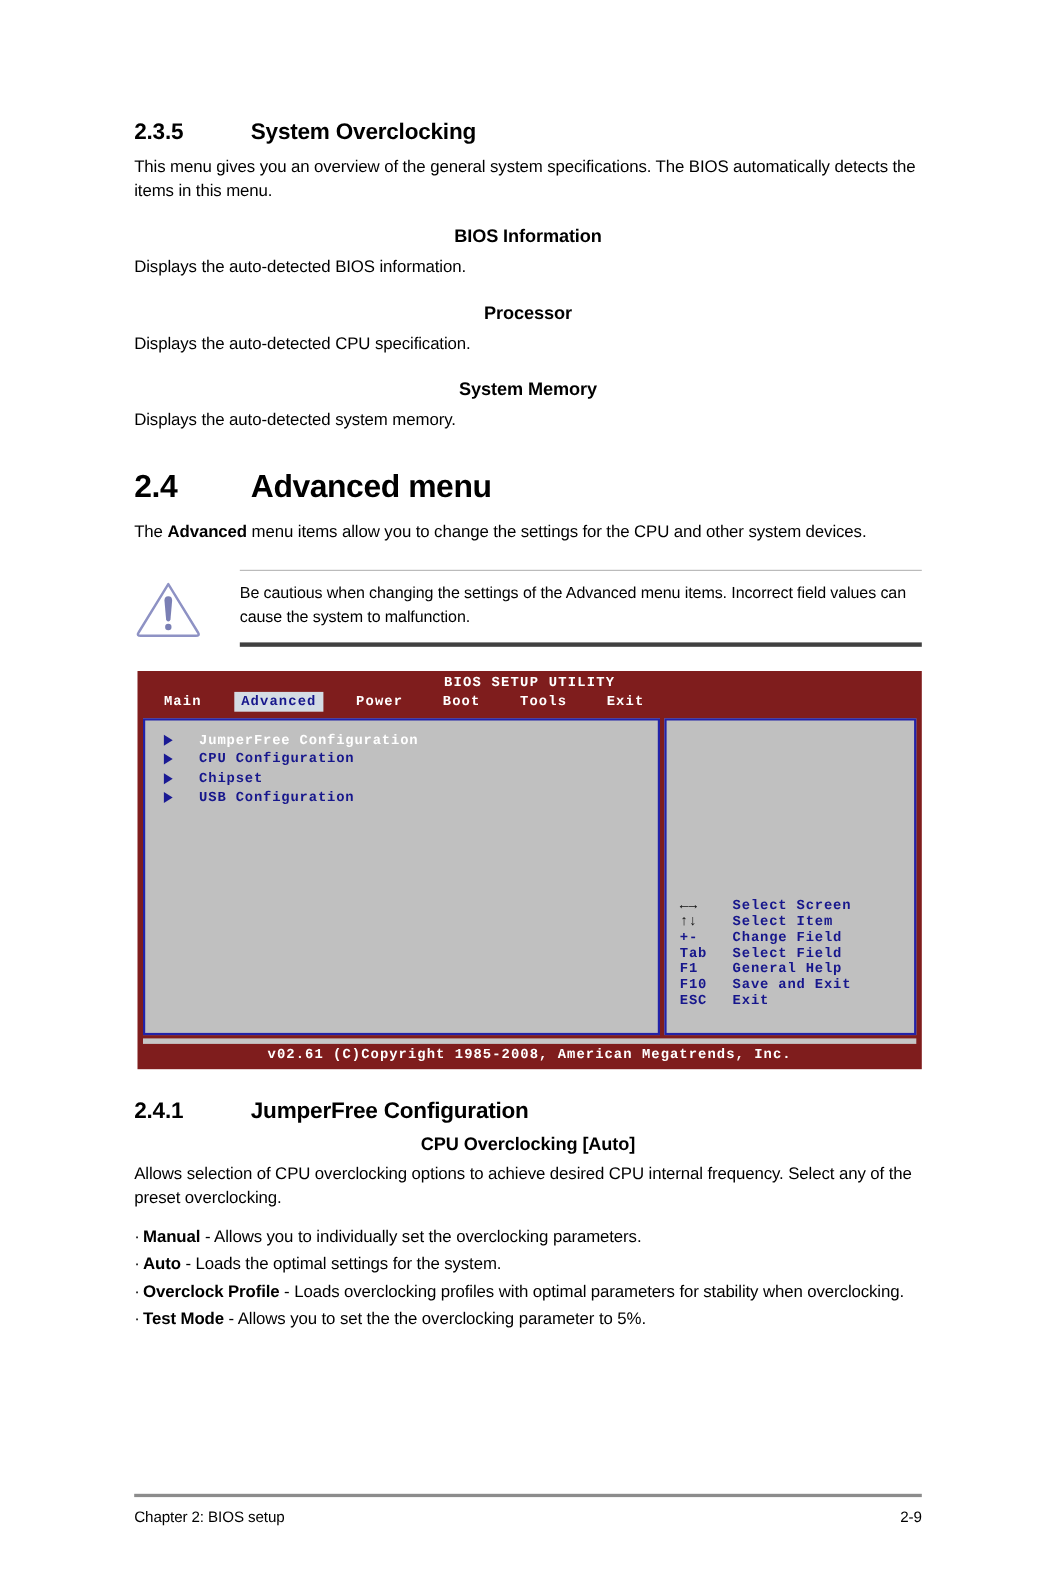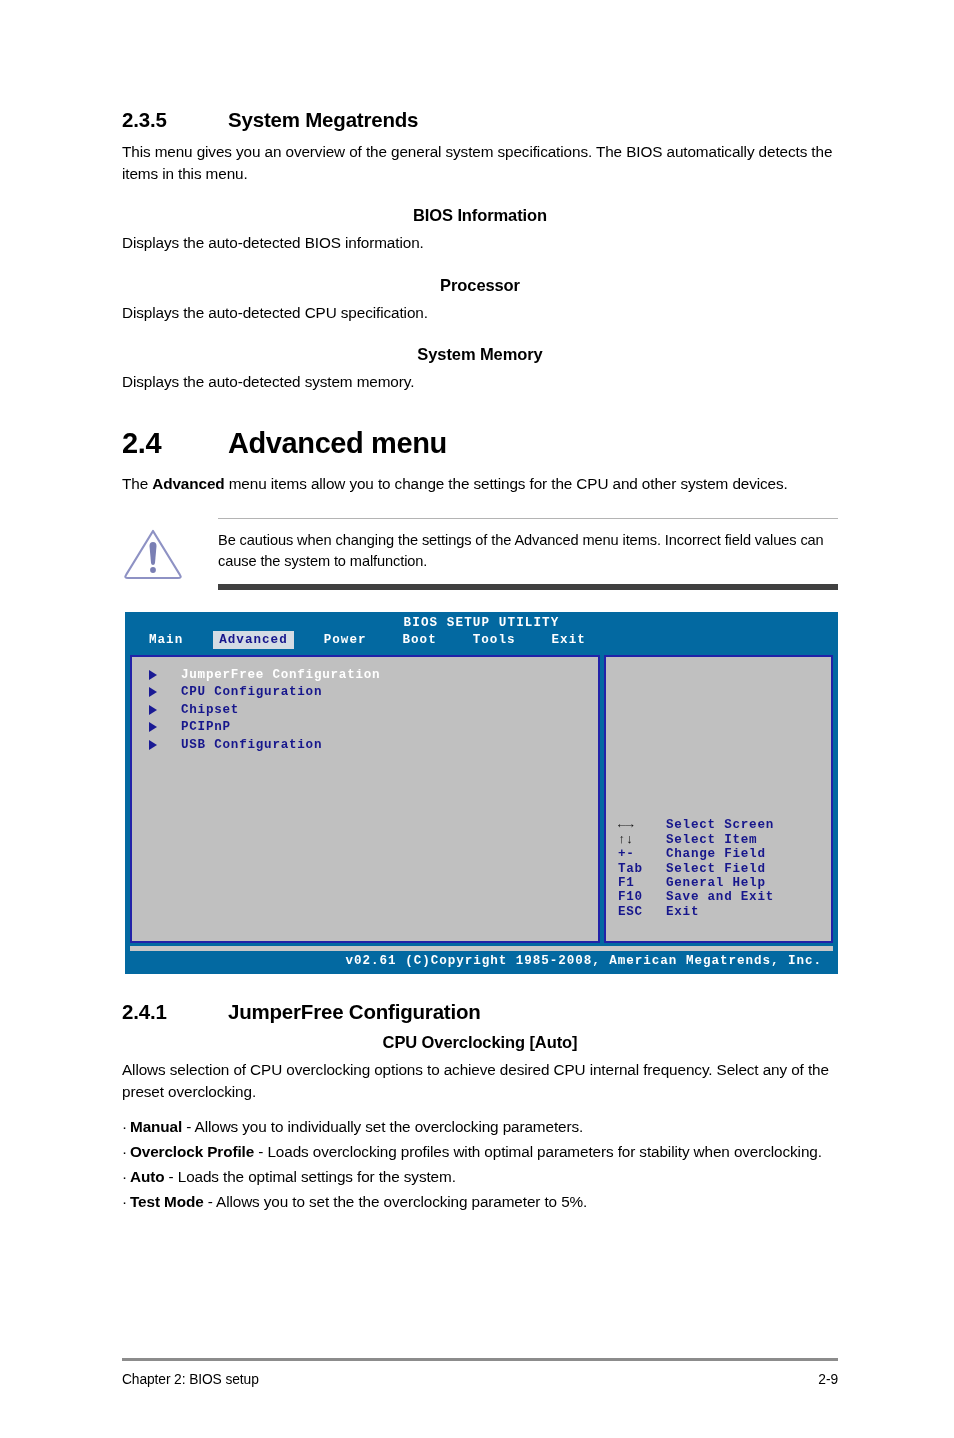--- a/index.html
+++ b/index.html
@@ -76,42 +76,42 @@
 
   
   .note {
     position: relative;
     margin: 24px 0 0 0;
     padding-left: 96px;
     min-height: 62px;
   }
   .note-rules {
     border-top: 1px solid #b4b4b4;
-    border-bottom: 6px solid #404040;
+    border-bottom: 4px solid #404040;
     padding: 11px 0 12px 0;
   }
   .note-text {
     font-size: 14.6px;
     line-height: 21px;
     letter-spacing: -0.1px;
   }
   .note-icon {
     position: absolute;
     left: 0px;
     top: 8px;
     width: 62px;
     height: 54px;
   }
 
   
   .bios {
     position: relative;
     width: 713px;
     margin: 22px 0 0 3px;
-    background: #0369a1;
+    background: #7f1d1d;
     font-family: "Liberation Mono", "DejaVu Sans Mono", monospace;
     font-size: 12.6px;
     line-height: 14px;
     letter-spacing: 0.6px;
     font-weight: bold;
     padding-bottom: 2px;
   }
   .bios-title {
     text-align: center;
     color: #ffffff;
@@ -198,23 +198,23 @@
     width: 48px;
     flex: 0 0 48px;
     color: #16168c;
   }
   .key-row .k.glyph {
     color: #111111;
     font-size: 13px;
     letter-spacing: 0px;
   }
   .bios-footer {
-    text-align: right;
+    text-align: center;
     color: #ffffff;
-    padding: 3px 16px 4px 0;
+    padding: 3px 0 4px 0;
     letter-spacing: 0.95px;
   }
   .bios-gapstrip {
     height: 5px;
     background: #c7c7c7;
     margin: 0 5px;
   }
 
   
   .bullet {
@@ -248,21 +248,21 @@
 </style>
 </head>
 <body>
 
 <div class="page">
 
   <div class="content">
 
     <div class="h-section">
       <span class="num">2.3.5</span>
-      <span class="ttl">System Megatrends</span>
+      <span class="ttl">System Overclocking</span>
     </div>
     <p class="body">This menu gives you an overview of the general system specifications. The BIOS automatically detects the items in this menu.</p>
 
     <div class="gap-22"></div>
     <div class="h-sub">BIOS Information</div>
     <p class="body">Displays the auto-detected BIOS information.</p>
 
     <div class="gap-22"></div>
     <div class="h-sub">Processor</div>
     <p class="body">Displays the auto-detected CPU specification.</p>
@@ -314,24 +314,20 @@
           <div class="bios-item">
             <span class="arrow"></span>
             <span class="label">CPU Configuration</span>
           </div>
           <div class="bios-item">
             <span class="arrow"></span>
             <span class="label">Chipset</span>
           </div>
           <div class="bios-item">
             <span class="arrow"></span>
-            <span class="label">PCIPnP</span>
-          </div>
-          <div class="bios-item">
-            <span class="arrow"></span>
             <span class="label">USB Configuration</span>
           </div>
         </div>
 
         <div class="bios-help">
 
           <div class="help-keys">
             <div class="key-row">
               <span class="k glyph">←→</span>
               <span>Select Screen</span>
@@ -375,22 +371,22 @@
       <span class="num">2.4.1</span>
       <span class="ttl">JumperFree Configuration</span>
     </div>
 
     <div class="h-sub">CPU Overclocking [Auto]</div>
     <p class="body">Allows selection of CPU overclocking options to achieve desired CPU internal frequency. Select any of the preset overclocking.</p>
 
     <div class="gap-12"></div>
 
     <p class="bullet"><span class="dot">·</span><b>Manual</b><span> - Allows you to individually set the overclocking parameters.</span></p>
+    <p class="bullet"><span class="dot">·</span><b>Auto</b><span> - Loads the optimal settings for the system.</span></p>
     <p class="bullet"><span class="dot">·</span><b>Overclock Profile</b><span> - Loads overclocking profiles with optimal parameters for stability when overclocking.</span></p>
-    <p class="bullet"><span class="dot">·</span><b>Auto</b><span> - Loads the optimal settings for the system.</span></p>
     <p class="bullet"><span class="dot">·</span><b>Test Mode</b><span> - Allows you to set the the overclocking parameter to 5%.</span></p>
 
   </div>
 
   <div class="pfoot">
     <div class="pfoot-rule"></div>
     <div class="pfoot-row">
       <span>Chapter 2: BIOS setup</span>
       <span>2-9</span>
     </div>

